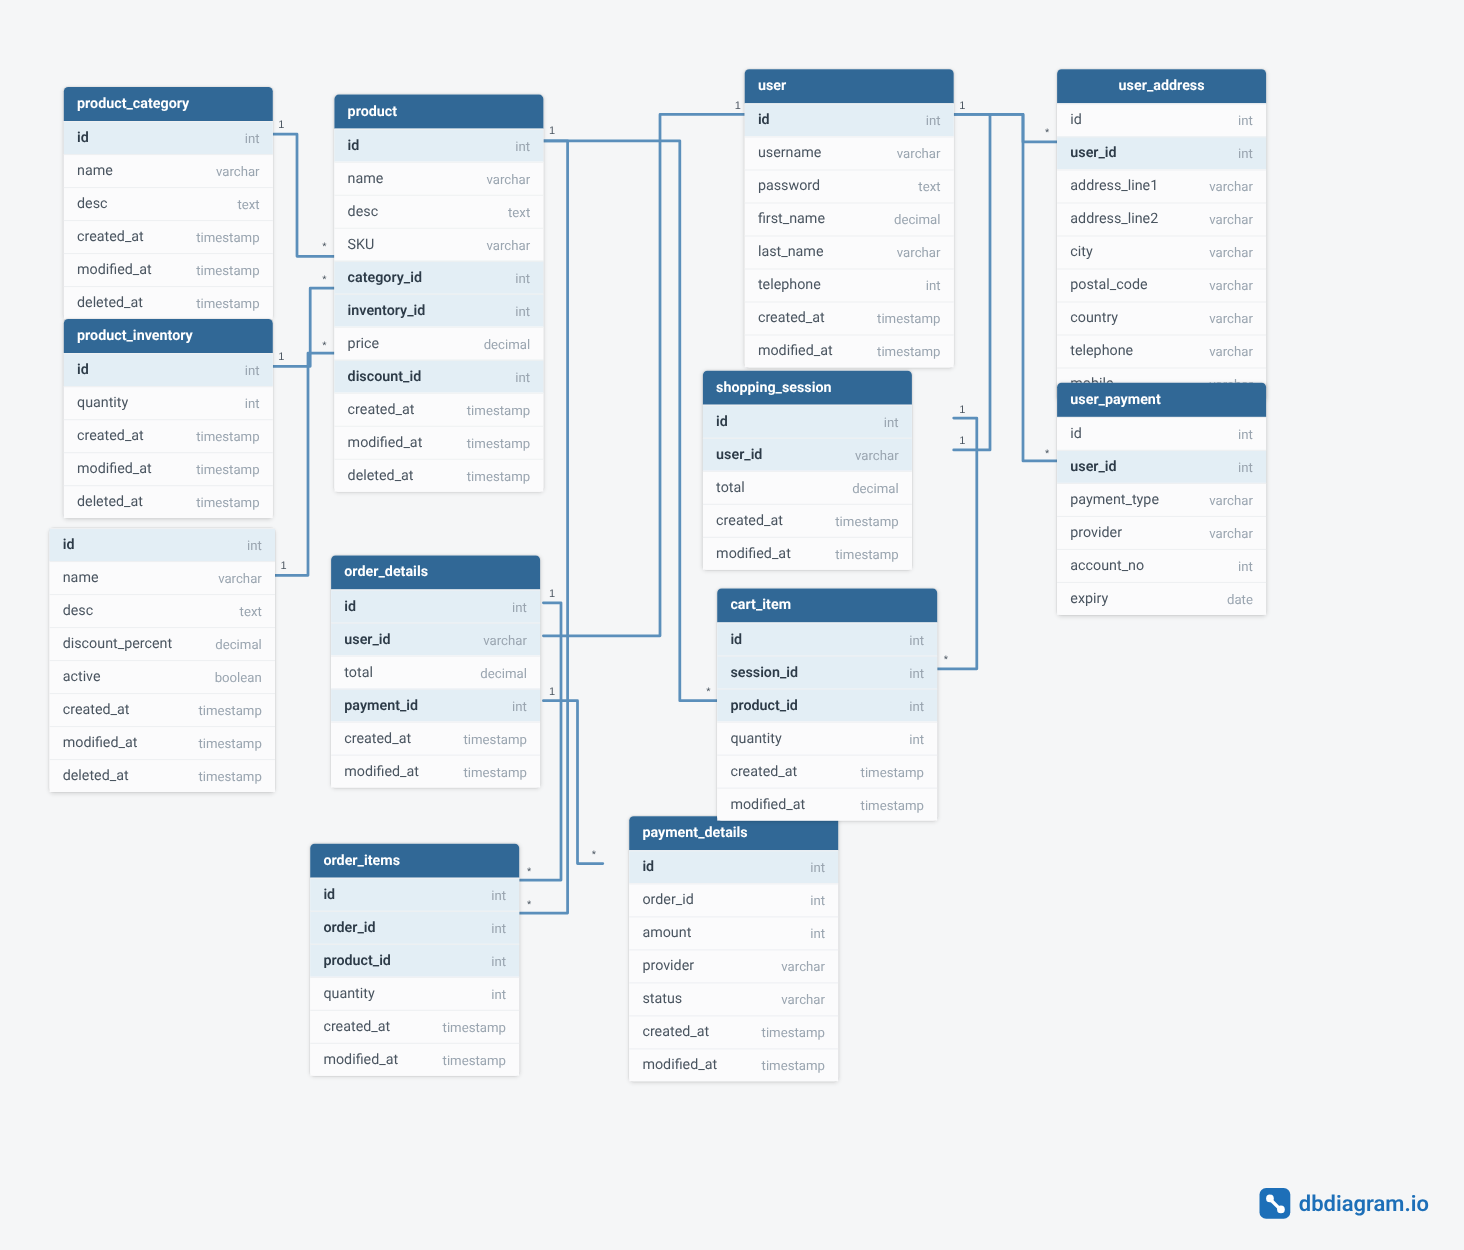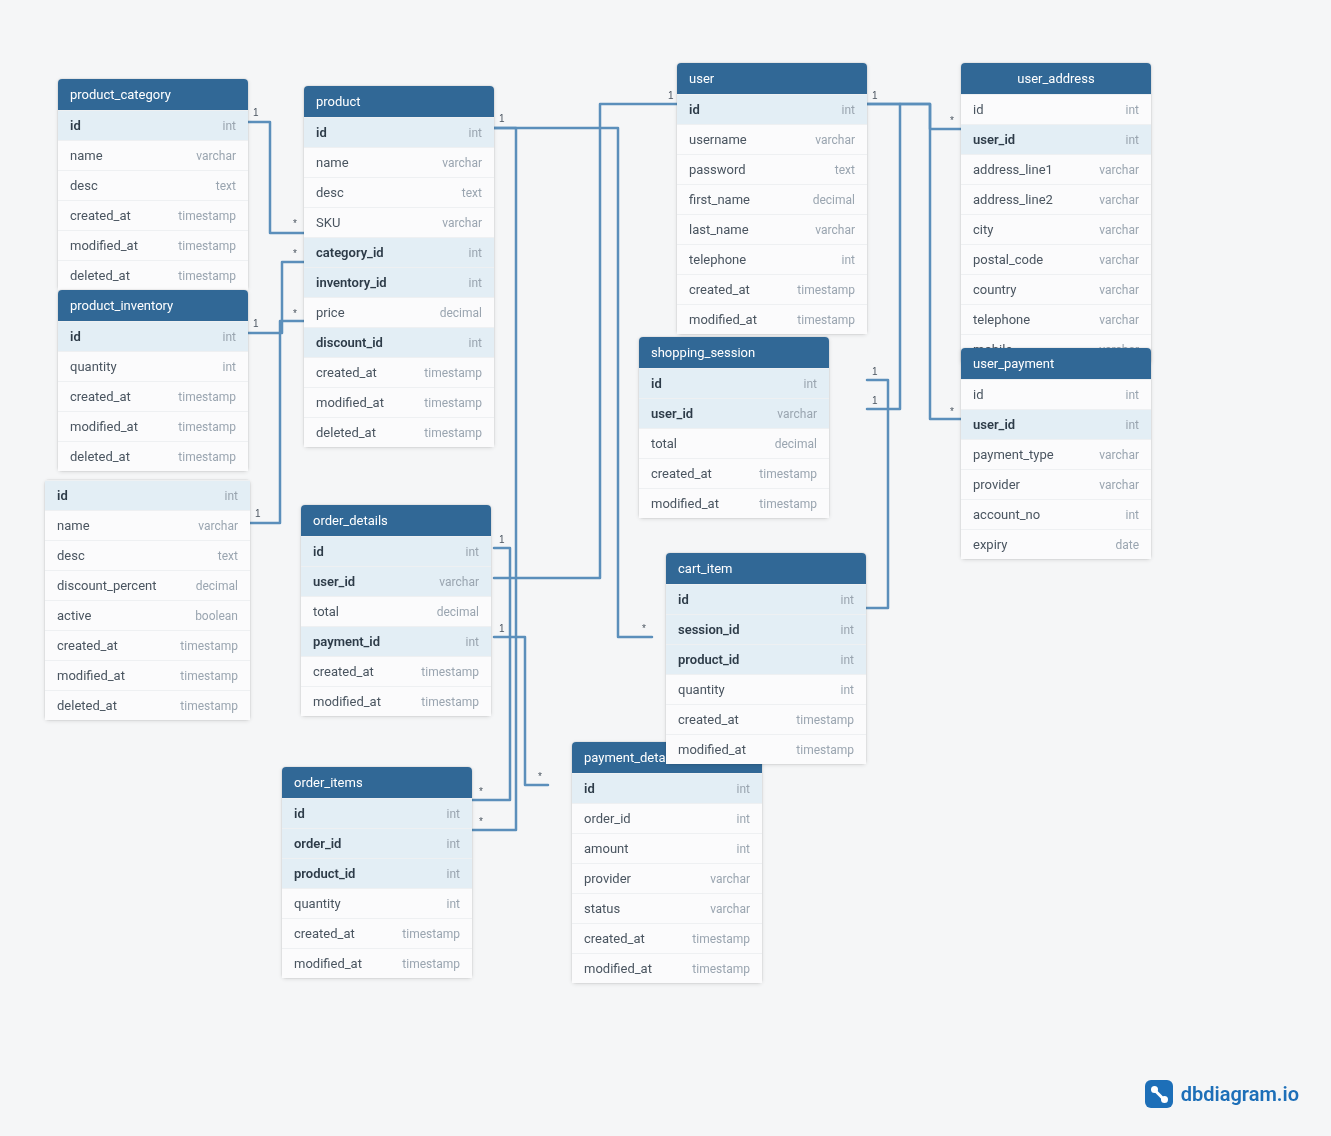--- a/index.html
+++ b/index.html
@@ -29,21 +29,21 @@
   .table {
     position: absolute;
     background: #fff;
     border-radius: 4px;
     box-shadow: 0 1px 4px rgba(0,0,0,0.12), 0 0 0 1px rgba(0,0,0,0.04);
     font-size: 13px;
   }
   .table .hdr {
     background: #316896;
     color: #fff;
-    font-weight: 400;
+    font-weight: 700;
     padding: 8px 12px;
     border-top-left-radius: 4px;
     border-top-right-radius: 4px;
   }
   .table .row {
     display: flex;
     justify-content: space-between;
     align-items: center;
     padding: 7px 12px;
     border-top: 1px solid #eef0f2;
@@ -419,21 +419,21 @@
       </div>
       <div class="row">
         <span class="col">created_at</span>
         <span class="typ">timestamp</span>
       </div>
       <div class="row">
         <span class="col">modified_at</span>
         <span class="typ">timestamp</span>
       </div>
     </div>
-    <div class="table" style="left: 666px; top: 535px; width: 200px; margin-top: 18px;">
+    <div class="table" style="left: 652px; top: 535px; width: 200px;">
       <div class="hdr">cart_item</div>
       <div class="row fk">
         <span class="col">id</span>
         <span class="typ">int</span>
       </div>
       <div class="row fk">
         <span class="col">session_id</span>
         <span class="typ">int</span>
       </div>
       <div class="row fk">

